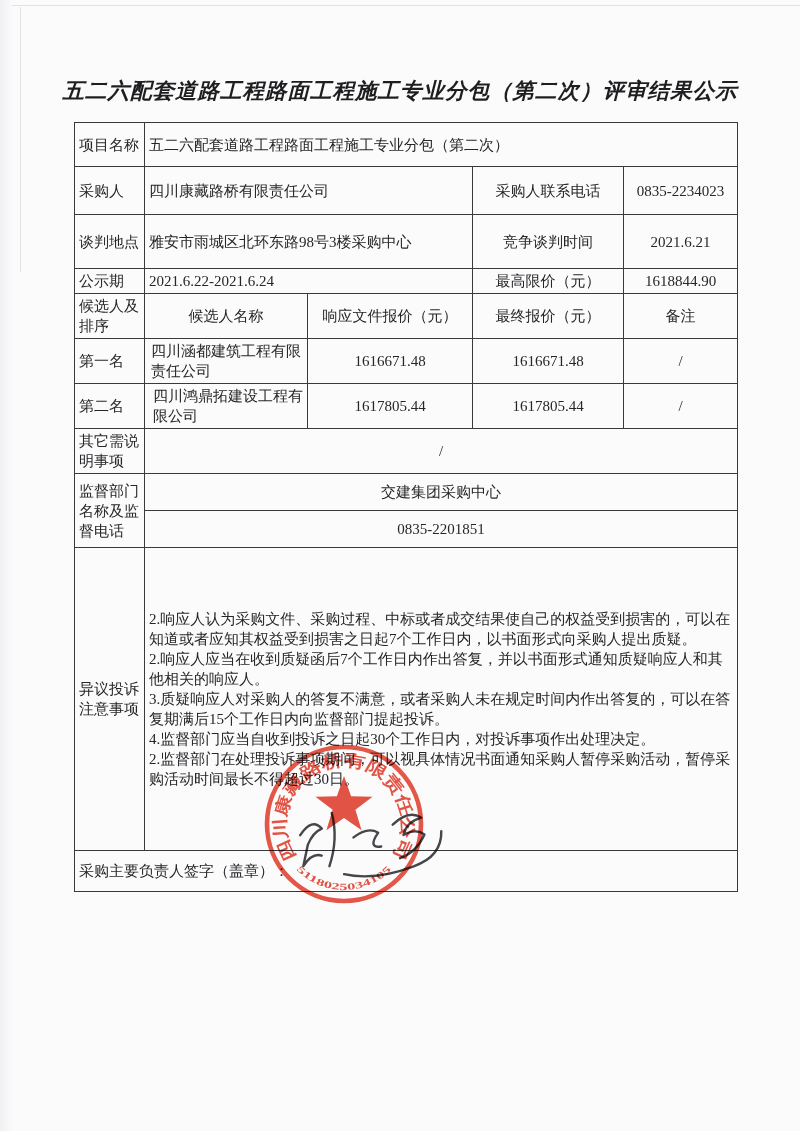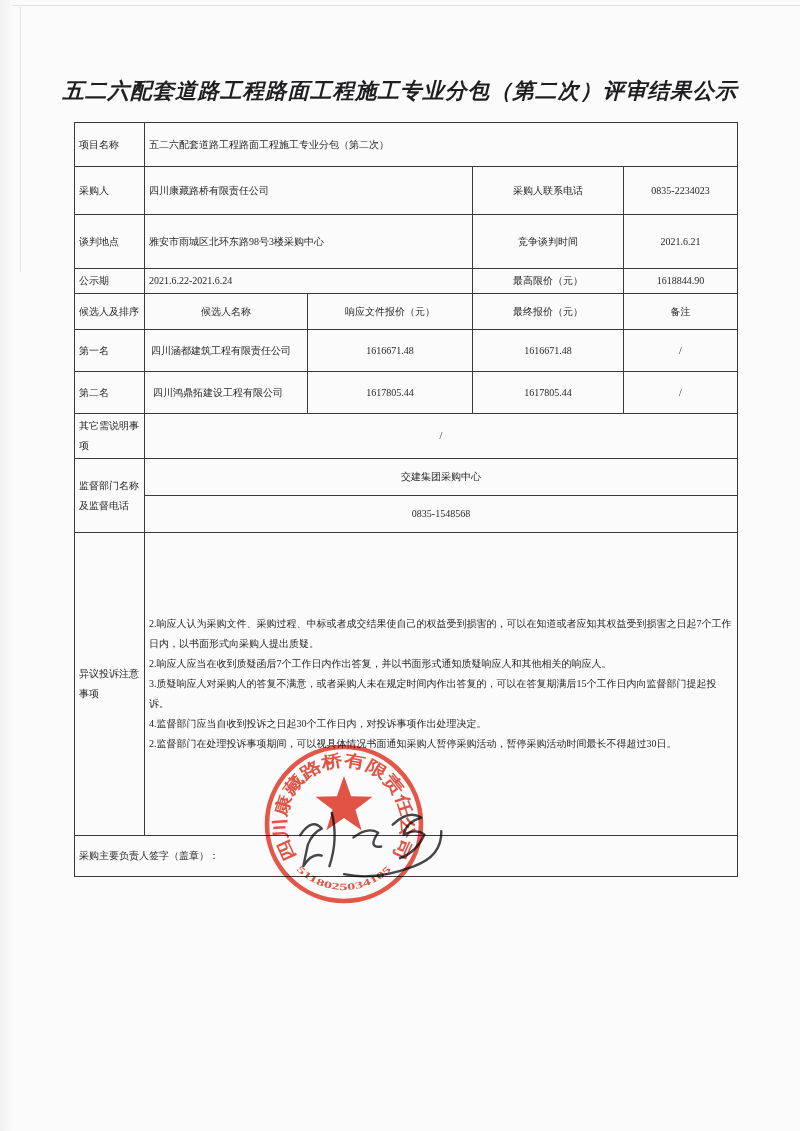--- a/index.html
+++ b/index.html
@@ -18,21 +18,21 @@
     position:absolute;left:0;top:76px;width:800px;
     text-align:center;font-size:21.5px;font-weight:700;letter-spacing:1px;color:#1e1e20;font-style:italic;
   }
 
   table.main{
     position:absolute;left:74px;top:122px;width:663px;
     border-collapse:collapse;table-layout:fixed;
   }
   table.main td{
     border:1.6px solid #39393c;
-    font-size:10px;line-height:20px;
+    font-size:15px;line-height:20px;
     vertical-align:middle;
     padding:2px 4px;
     color:#262628;
     overflow:hidden;
   }
   td.lab{padding-left:5px;text-align:left;}
   td.lab-ctr{text-align:left;padding-left:3px;padding-right:3px;}
   td.vleft{padding-left:8px;text-align:left;}
   td.ctr{text-align:center;}
   td.obj{
@@ -116,21 +116,21 @@
     </tr>
     <tr style="height:39px">
       <td class="lab">其它需说明事项</td>
       <td class="ctr" colspan="4">/</td>
     </tr>
     <tr style="height:37px">
       <td class="lab-ctr" rowspan="2">监督部门名称及监督电话</td>
       <td class="ctr" colspan="4">交建集团采购中心</td>
     </tr>
     <tr style="height:37px">
-      <td class="ctr" colspan="4">0835-1548568</td>
+      <td class="ctr" colspan="4">0835-2201851</td>
     </tr>
     <tr style="height:303px">
       <td class="lab">异议投诉注意事项</td>
       <td class="obj" colspan="4">
         <div>2.响应人认为采购文件、采购过程、中标或者成交结果使自己的权益受到损害的，可以在知道或者应知其权益受到损害之日起7个工作日内，以书面形式向采购人提出质疑。</div>
         <div>2.响应人应当在收到质疑函后7个工作日内作出答复，并以书面形式通知质疑响应人和其他相关的响应人。</div>
         <div>3.质疑响应人对采购人的答复不满意，或者采购人未在规定时间内作出答复的，可以在答复期满后15个工作日内向监督部门提起投诉。</div>
         <div>4.监督部门应当自收到投诉之日起30个工作日内，对投诉事项作出处理决定。</div>
         <div>2.监督部门在处理投诉事项期间，可以视具体情况书面通知采购人暂停采购活动，暂停采购活动时间最长不得超过30日。</div>
       </td>

